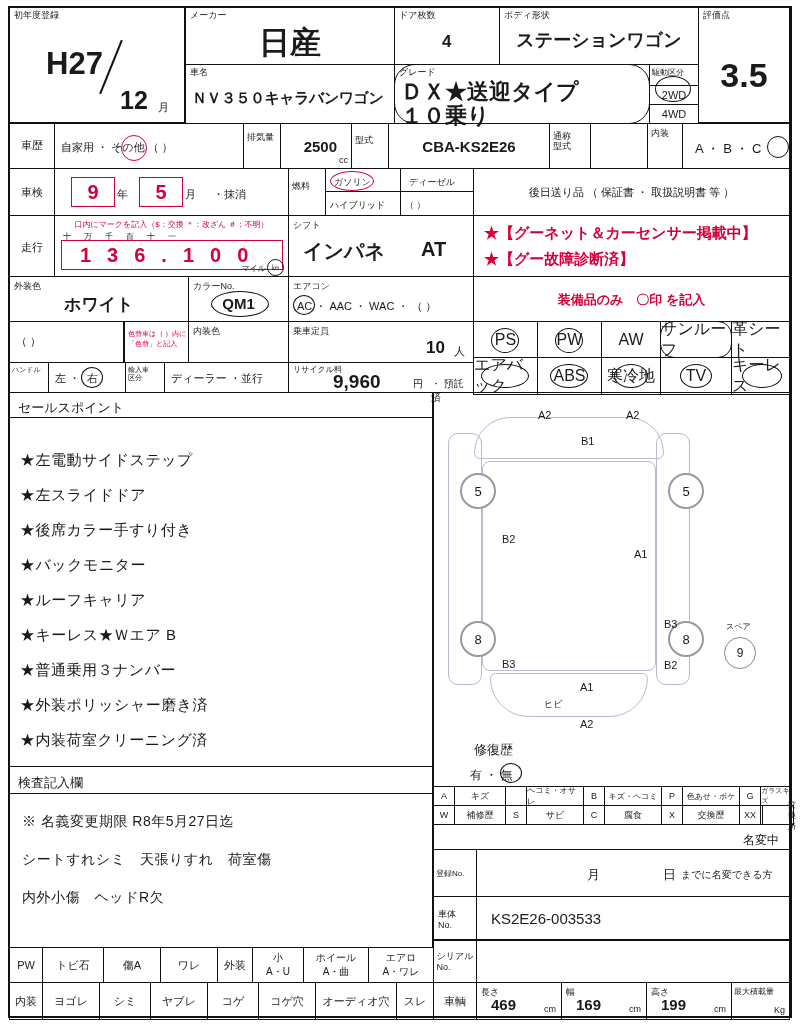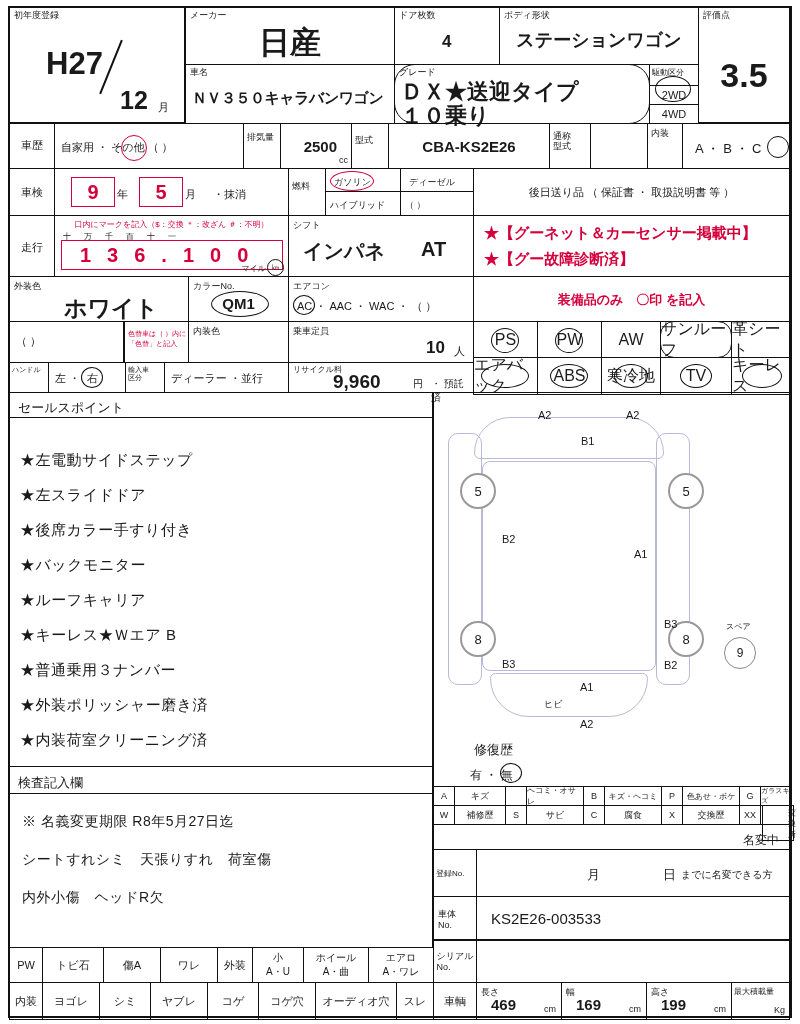--- a/index.html
+++ b/index.html
@@ -174,21 +174,21 @@
     <div style="position:absolute;left:14px;top:22px;font-size:20px;font-weight:bold;">インパネ</div>
     <div style="position:absolute;left:132px;top:22px;font-size:20px;font-weight:bold;text-align:right;">AT</div>
   </div>
   <div class="bx" style="left:463px;top:207px;width:317px;height:62px;">
     <div class="red" style="position:absolute;left:10px;top:8px;font-size:15px;font-weight:bold;">★【グーネット＆カーセンサー掲載中】</div>
     <div class="red" style="position:absolute;left:10px;top:34px;font-size:15px;font-weight:bold;">★【グー故障診断済】</div>
   </div>
 
   <div class="bx" style="left:-1px;top:268px;width:180px;height:46px;">
     <div class="xsmall" style="position:absolute;left:4px;top:3px;">外装色</div>
-    <div style="position:absolute;left:54px;top:16px;font-size:23px;font-weight:bold;">ホワイト</div>
+    <div style="position:absolute;left:54px;top:16px;font-size:17px;font-weight:bold;">ホワイト</div>
   </div>
   <div class="bx" style="left:178px;top:268px;width:101px;height:46px;">
     <div class="xsmall" style="position:absolute;left:4px;top:3px;">カラーNo.</div>
     <div style="position:absolute;left:0;right:0;top:18px;text-align:center;font-size:15px;font-weight:bold;">QM1</div>
     <div style="position:absolute;left:22px;top:14px;width:58px;height:26px;border:1.5px solid #111;border-radius:50%;"></div>
   </div>
   <div class="bx" style="left:278px;top:268px;width:186px;height:46px;">
     <div class="xsmall" style="position:absolute;left:4px;top:3px;">エアコン</div>
     <div class="small" style="position:absolute;left:8px;top:22px;font-size:11px;">AC ・ AAC ・ WAC ・ （          ）</div>
     <div style="position:absolute;left:4px;top:18px;width:22px;height:20px;border:1.5px solid #111;border-radius:50%;"></div>
@@ -363,21 +363,21 @@
   <div class="bx" style="left:423px;top:797px;width:357px;height:20px;">
     <div class="bx ctr" style="left:-1px;top:-1px;width:22px;height:20px;font-size:9px;">W</div>
     <div class="bx ctr" style="left:20px;top:-1px;width:52px;height:20px;font-size:9px;">補修歴</div>
     <div class="bx ctr" style="left:71px;top:-1px;width:22px;height:20px;font-size:9px;">S</div>
     <div class="bx ctr" style="left:92px;top:-1px;width:58px;height:20px;font-size:9px;">サビ</div>
     <div class="bx ctr" style="left:149px;top:-1px;width:22px;height:20px;font-size:9px;">C</div>
     <div class="bx ctr" style="left:170px;top:-1px;width:58px;height:20px;font-size:9px;">腐食</div>
     <div class="bx ctr" style="left:227px;top:-1px;width:22px;height:20px;font-size:9px;">X</div>
     <div class="bx ctr" style="left:248px;top:-1px;width:58px;height:20px;font-size:9px;">交換歴</div>
     <div class="bx ctr" style="left:305px;top:-1px;width:22px;height:20px;font-size:9px;">XX</div>
-    <div class="bx ctr" style="left:328px;top:-1px;width:32px;height:36px;font-size:8px;padding-left:28px;">交換所</div>
+    <div class="bx ctr" style="left:328px;top:-1px;width:32px;height:20px;font-size:8px;padding-left:28px;">交換所</div>
   </div>
 
   <div class="bx" style="left:423px;top:816px;width:357px;height:26px;">
     <div style="position:absolute;right:10px;top:7px;font-size:12px;">名変中</div>
   </div>
   <div class="bx" style="left:423px;top:841px;width:44px;height:48px;">
     <div style="position:absolute;left:2px;top:18px;font-size:8px;">登録No.</div>
   </div>
   <div class="bx" style="left:466px;top:841px;width:314px;height:48px;">
     <div style="position:absolute;left:110px;top:16px;font-size:13px;">月</div>

